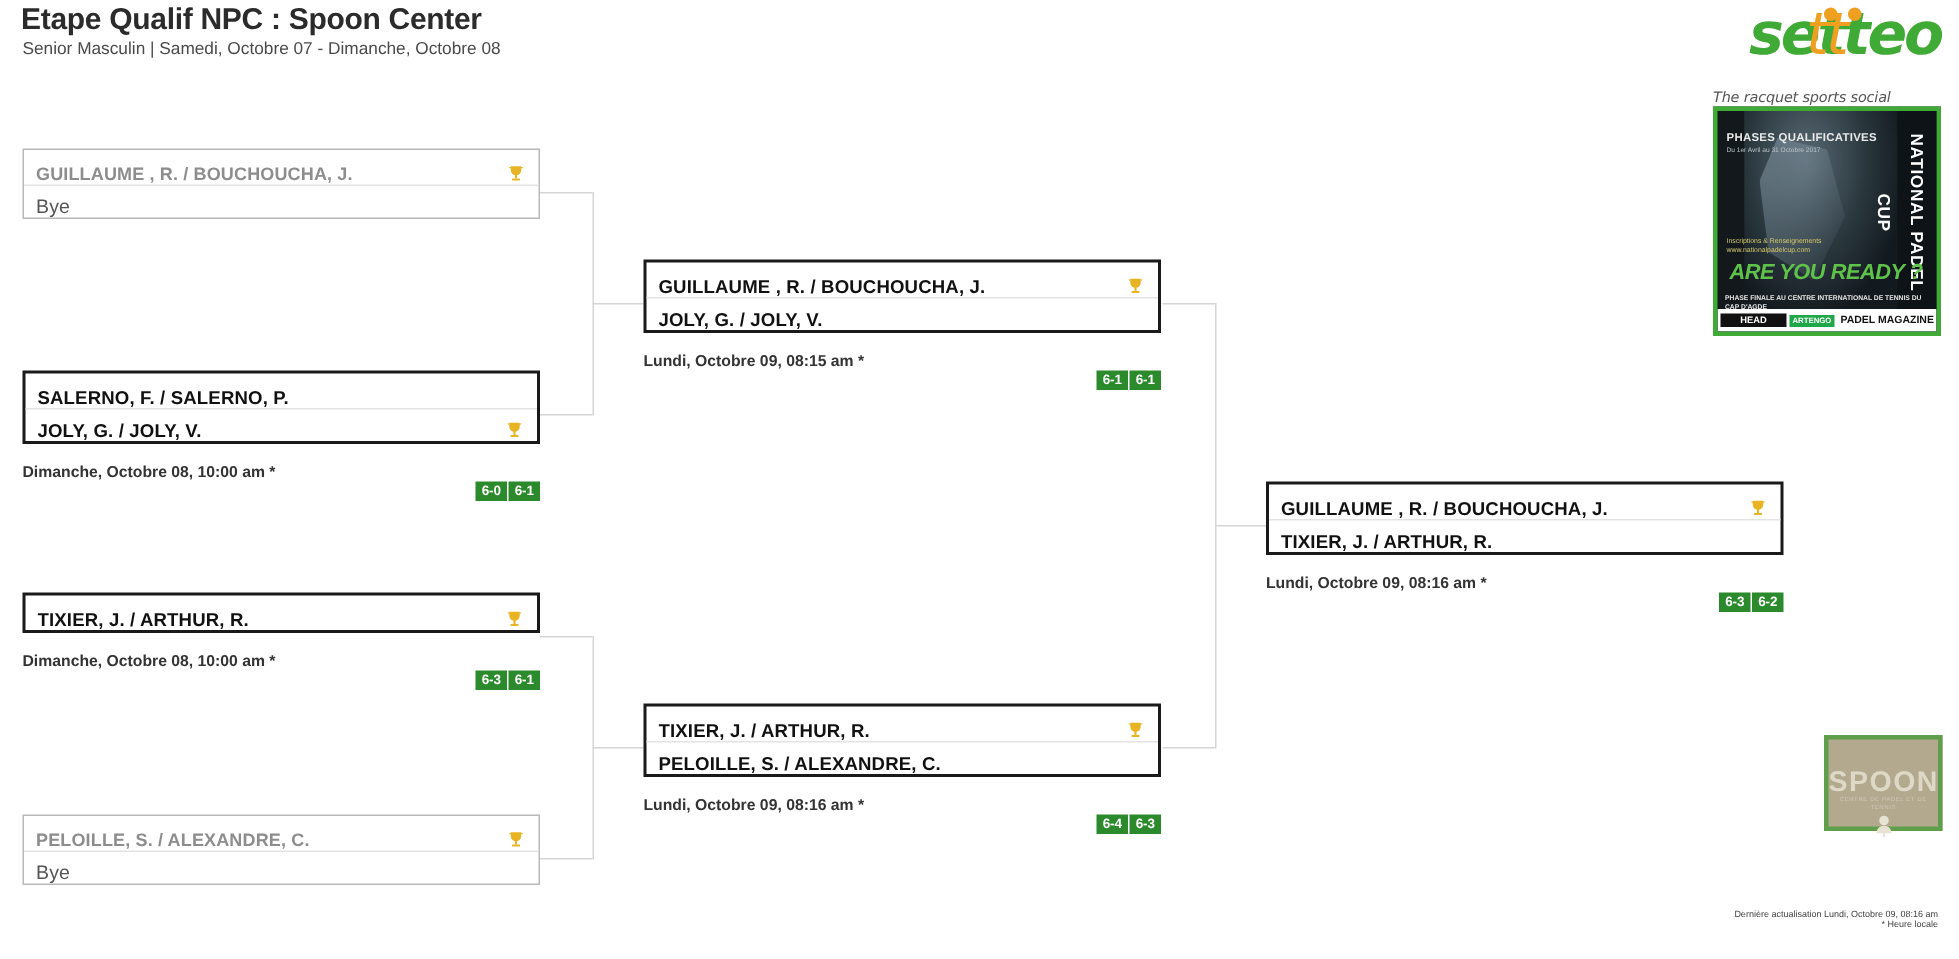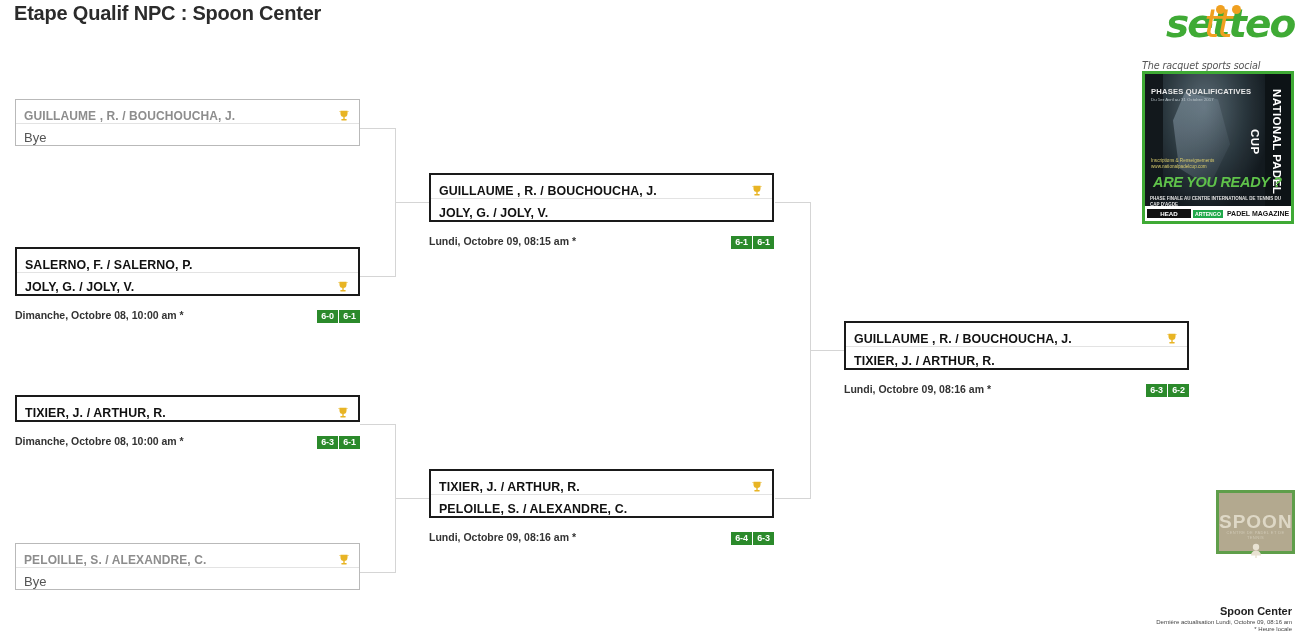--- a/index.html
+++ b/index.html
@@ -54,21 +54,21 @@
     flex: 0 0 auto; width: 14px; height: 14px;
     display: inline-block; margin-left: 6px;
   }
   .meta {
     position: relative;
     height: 16px; margin-top: 13px;
     font-size: 10.5px; font-weight: bold; color: #333;
     white-space: nowrap;
   }
   .scores {
-    position: absolute; right: 0; top: 1px;
+    position: absolute; right: 0; top: 12px;
     display: flex; gap: 1px;
   }
   .score {
     background: #2b8a2b;
     color: #fff;
     font-size: 9px; font-weight: bold;
     line-height: 11px;
     padding: 1px 4px 1px 4px;
     min-width: 21px;
     text-align: center;
@@ -211,20 +211,21 @@
   .footer .f-title { font-size: 11px; font-weight: bold; color: #222; }
   .footer .f-upd { font-size: 6px; color: #444; margin-top: 2px; }
   .footer .f-loc { font-size: 6px; color: #444; margin-top: 1px; }
 </style>
 </head>
 <body>
 
 <div id="page">
 
   <div class="page-title">Etape Qualif NPC : Spoon Center</div>
+  <div class="page-subtitle">Senior Masculin | Samedi, Octobre 07 - Dimanche, Octobre 08</div>
 
   <div class="conn h" style="left:360px; top:128px; width:35px;"></div>
   <div class="conn h" style="left:360px; top:276px; width:35px;"></div>
   <div class="conn v" style="left:395px; top:128px; height:149px;"></div>
   <div class="conn h" style="left:395px; top:202px; width:35px;"></div>
 
   <div class="conn h" style="left:360px; top:424px; width:35px;"></div>
   <div class="conn h" style="left:360px; top:572px; width:35px;"></div>
   <div class="conn v" style="left:395px; top:424px; height:149px;"></div>
   <div class="conn h" style="left:395px; top:498px; width:35px;"></div>
@@ -444,18 +445,17 @@
     <div class="sp-mark">
       <svg viewBox="0 0 20 20" width="20" height="20">
         <circle cx="10" cy="6" r="3.2" fill="#e8e2d2"></circle>
         <path d="M10 9.5c-3 0-5 2.2-5 5h10c0-2.8-2-5-5-5z" fill="#e8e2d2"></path>
         <rect x="9.3" y="14" width="1.4" height="3" fill="#e8e2d2"></rect>
       </svg>
     </div>
   </div>
 
   <div class="footer">
-    <div class="f-title">Spoon Center</div>
     <div class="f-upd">Dernière actualisation Lundi, Octobre 09, 08:16 am</div>
     <div class="f-loc">* Heure locale</div>
   </div>
 
 </div>
 
 </body></html>

